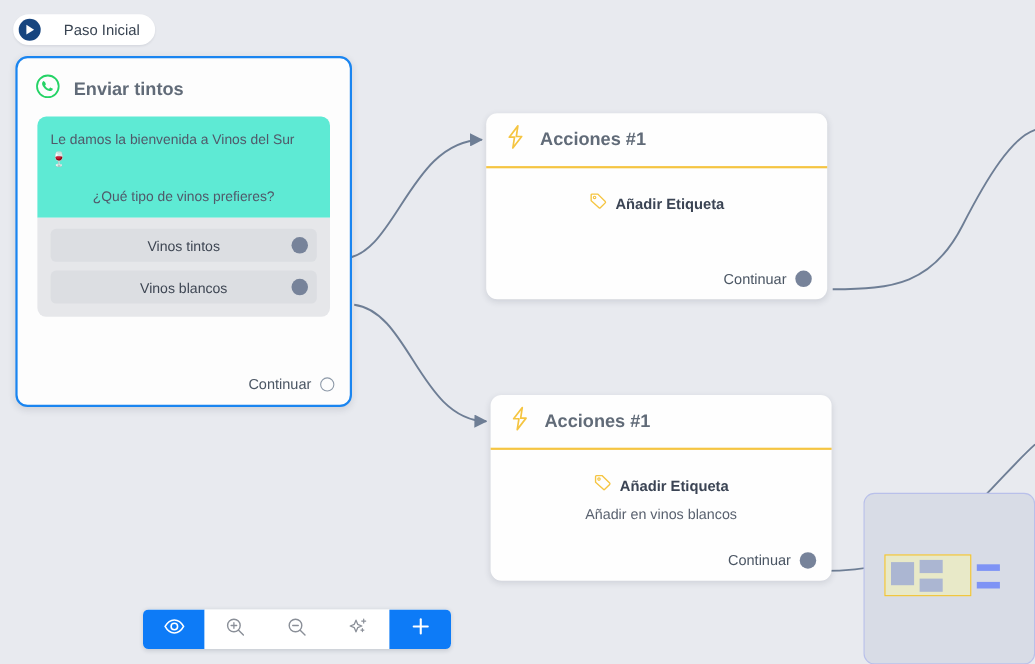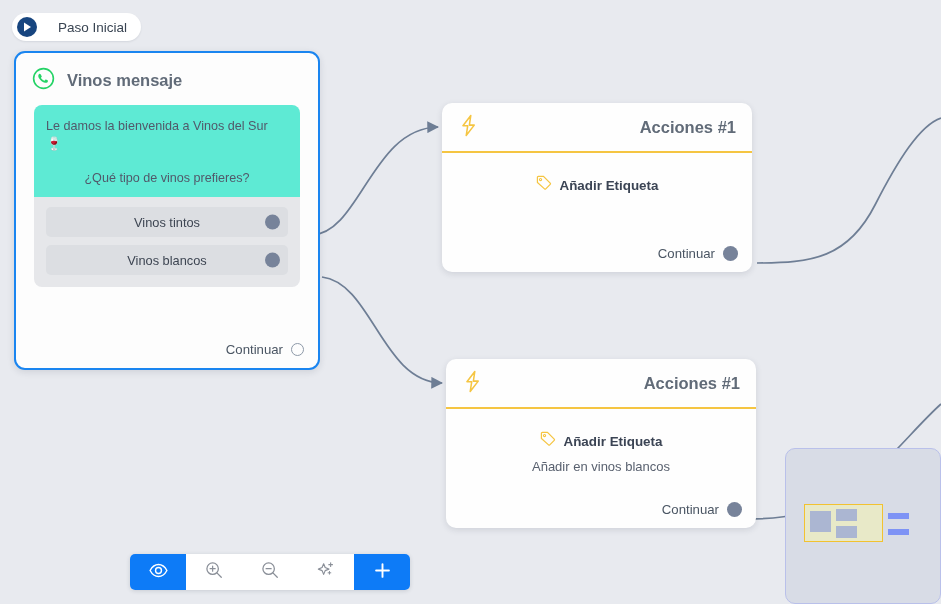--- a/index.html
+++ b/index.html
@@ -168,21 +168,20 @@
   #node-acc-1 { left: 442px; top: 103px; }
   #node-acc-2 { left: 446px; top: 359px; }
 
   .acc-header {
     display: flex;
     align-items: center;
     gap: 12px;
     height: 48px;
     padding: 0 16px;
     border-bottom: 2.5px solid #f5c542;
-    justify-content: space-between;
   }
   .acc-header .title {
     font-size: 16.5px;
     font-weight: bold;
     color: #616b78;
   }
   .acc-body {
     padding-top: 22px;
     text-align: center;
   }
@@ -294,21 +293,21 @@
 
   <div class="node" id="node-message">
 
     <div class="msg-header">
       <span class="wa-icon">
         <svg width="23" height="23" viewBox="0 0 24 24">
           <circle cx="12" cy="12" r="10.3" fill="none" stroke="#25d366" stroke-width="1.7"></circle>
           <path d="M8.6 7.6c.35-.05.62.02.8.42.2.45.66 1.55.72 1.67.06.12.1.26.02.42-.08.16-.12.26-.24.4-.12.14-.25.31-.36.42-.12.12-.24.25-.1.49.14.24.62 1.02 1.33 1.65.91.81 1.68 1.06 1.92 1.18.24.12.38.1.52-.06.14-.16.6-.7.76-.94.16-.24.32-.2.54-.12.22.08 1.4.66 1.64.78.24.12.4.18.46.28.06.1.06.58-.14 1.14-.2.56-1.16 1.1-1.62 1.14-.46.04-.9.2-3.02-.63-2.56-1.01-4.16-3.63-4.28-3.8-.12-.17-1.02-1.36-1.02-2.6 0-1.24.65-1.85.88-2.1.23-.25.5-.31.67-.31z" fill="#25d366"></path>
         </svg>
       </span>
-      <span class="title">Vinos mensaje</span>
+      <span class="title">Enviar tintos</span>
     </div>
 
     <div class="bubble">
       <p><span>Le damos la bienvenida a Vinos del Sur</span><br><span class="wine">🍷</span></p>
       <p class="second">¿Qué tipo de vinos prefieres?</p>
     </div>
 
     <div class="opts">
       <div class="opt">
         <span class="opt-label">Vinos tintos</span>

